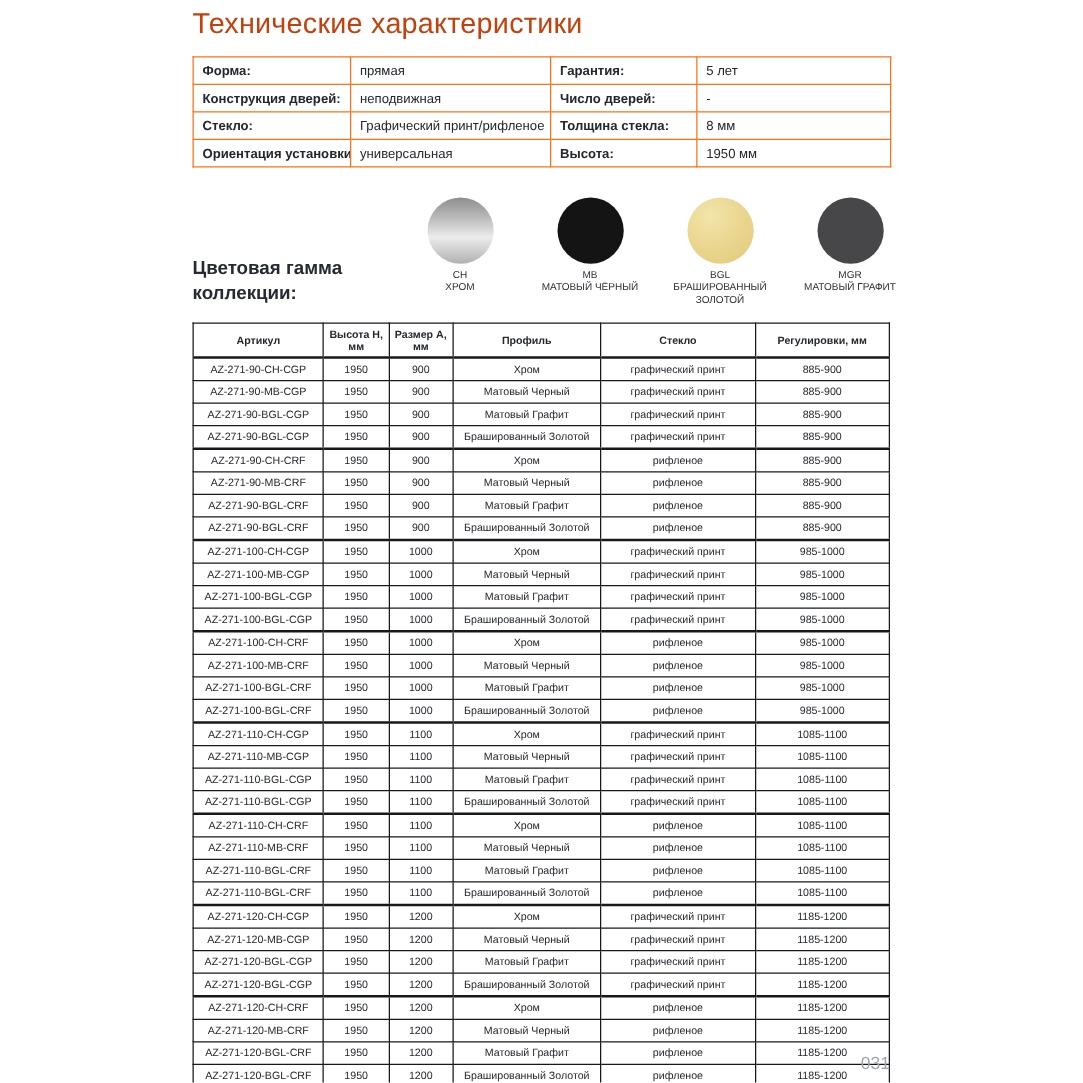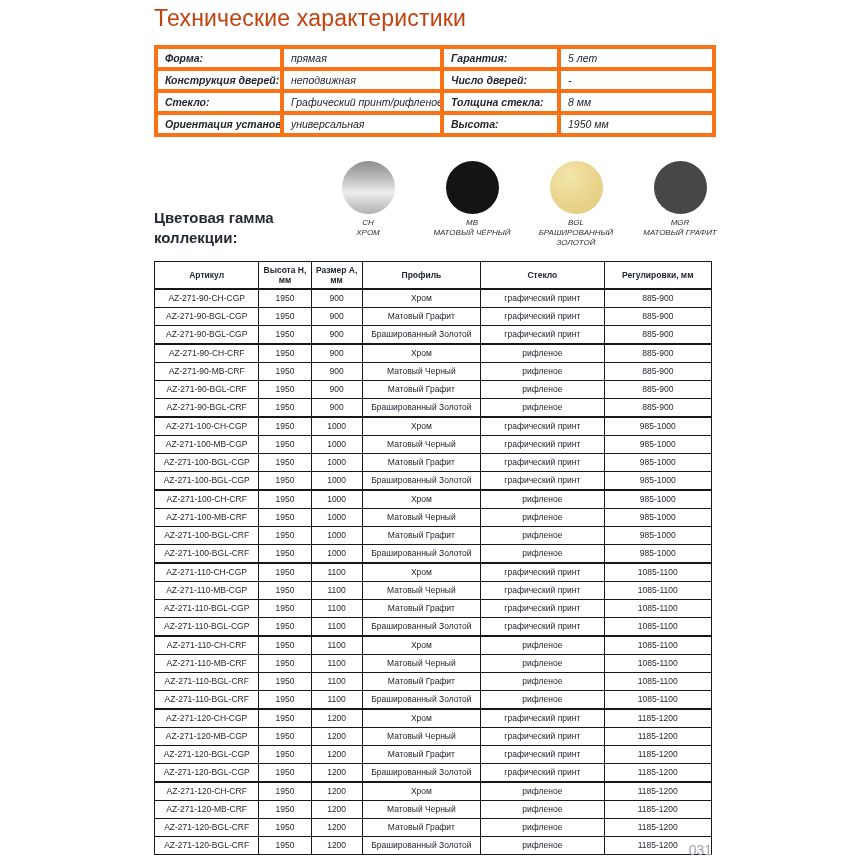--- a/index.html
+++ b/index.html
@@ -20,28 +20,27 @@
   .page-title {
     font-size: 23px;
     font-weight: 500;
     letter-spacing: 0.2px;
     color: #c2410c;
   }
   
   table { border-collapse: collapse; width: 100%; }
   .specs-table { margin-top: 13px; table-layout: fixed; }
   .specs-table td {
-    border: 4px solid #f97316;
+    border: 1px solid #f97316;
     height: 22px;
     font-size: 10.5px;
     padding: 2px 7px;
     vertical-align: middle;
     white-space: nowrap;
     overflow: hidden;
-    font-style: italic;
   }
   .specs-table td.spec-label { font-weight: 700; }
   .specs-table col.c1 { width: 126px; }
   .specs-table col.c2 { width: 160px; }
   .specs-table col.c3 { width: 117px; }
   .specs-table col.c4 { width: 155px; }
   
   .colors-section {
     margin-top: 14px;
     display: flex;
@@ -54,21 +53,20 @@
     font-weight: 700;
     line-height: 1.35;
     padding-top: 9px;
     color: #262b33;
   }
   .swatches {
     flex: 1;
     display: flex;
     justify-content: space-between;
     padding-left: 14px;
-    font-style: italic;
   }
   .swatch {
     width: 104px;
     display: flex;
     flex-direction: column;
     align-items: center;
   }
   .swatch-circle {
     width: 53px; height: 53px;
     border-radius: 50%;
@@ -212,20 +210,28 @@
     <tbody>
         <tr>
           <td>AZ-271-90-CH-CGP</td>
           <td>1950</td>
           <td>900</td>
           <td>Хром</td>
           <td>графический принт</td>
           <td>885-900</td>
         </tr>
         <tr>
+          <td>AZ-271-90-MB-CGP</td>
+          <td>1950</td>
+          <td>900</td>
+          <td>Матовый Черный</td>
+          <td>графический принт</td>
+          <td>885-900</td>
+        </tr>
+        <tr>
           <td>AZ-271-90-BGL-CGP</td>
           <td>1950</td>
           <td>900</td>
           <td>Матовый Графит</td>
           <td>графический принт</td>
           <td>885-900</td>
         </tr>
         <tr>
           <td>AZ-271-90-BGL-CGP</td>
           <td>1950</td>

